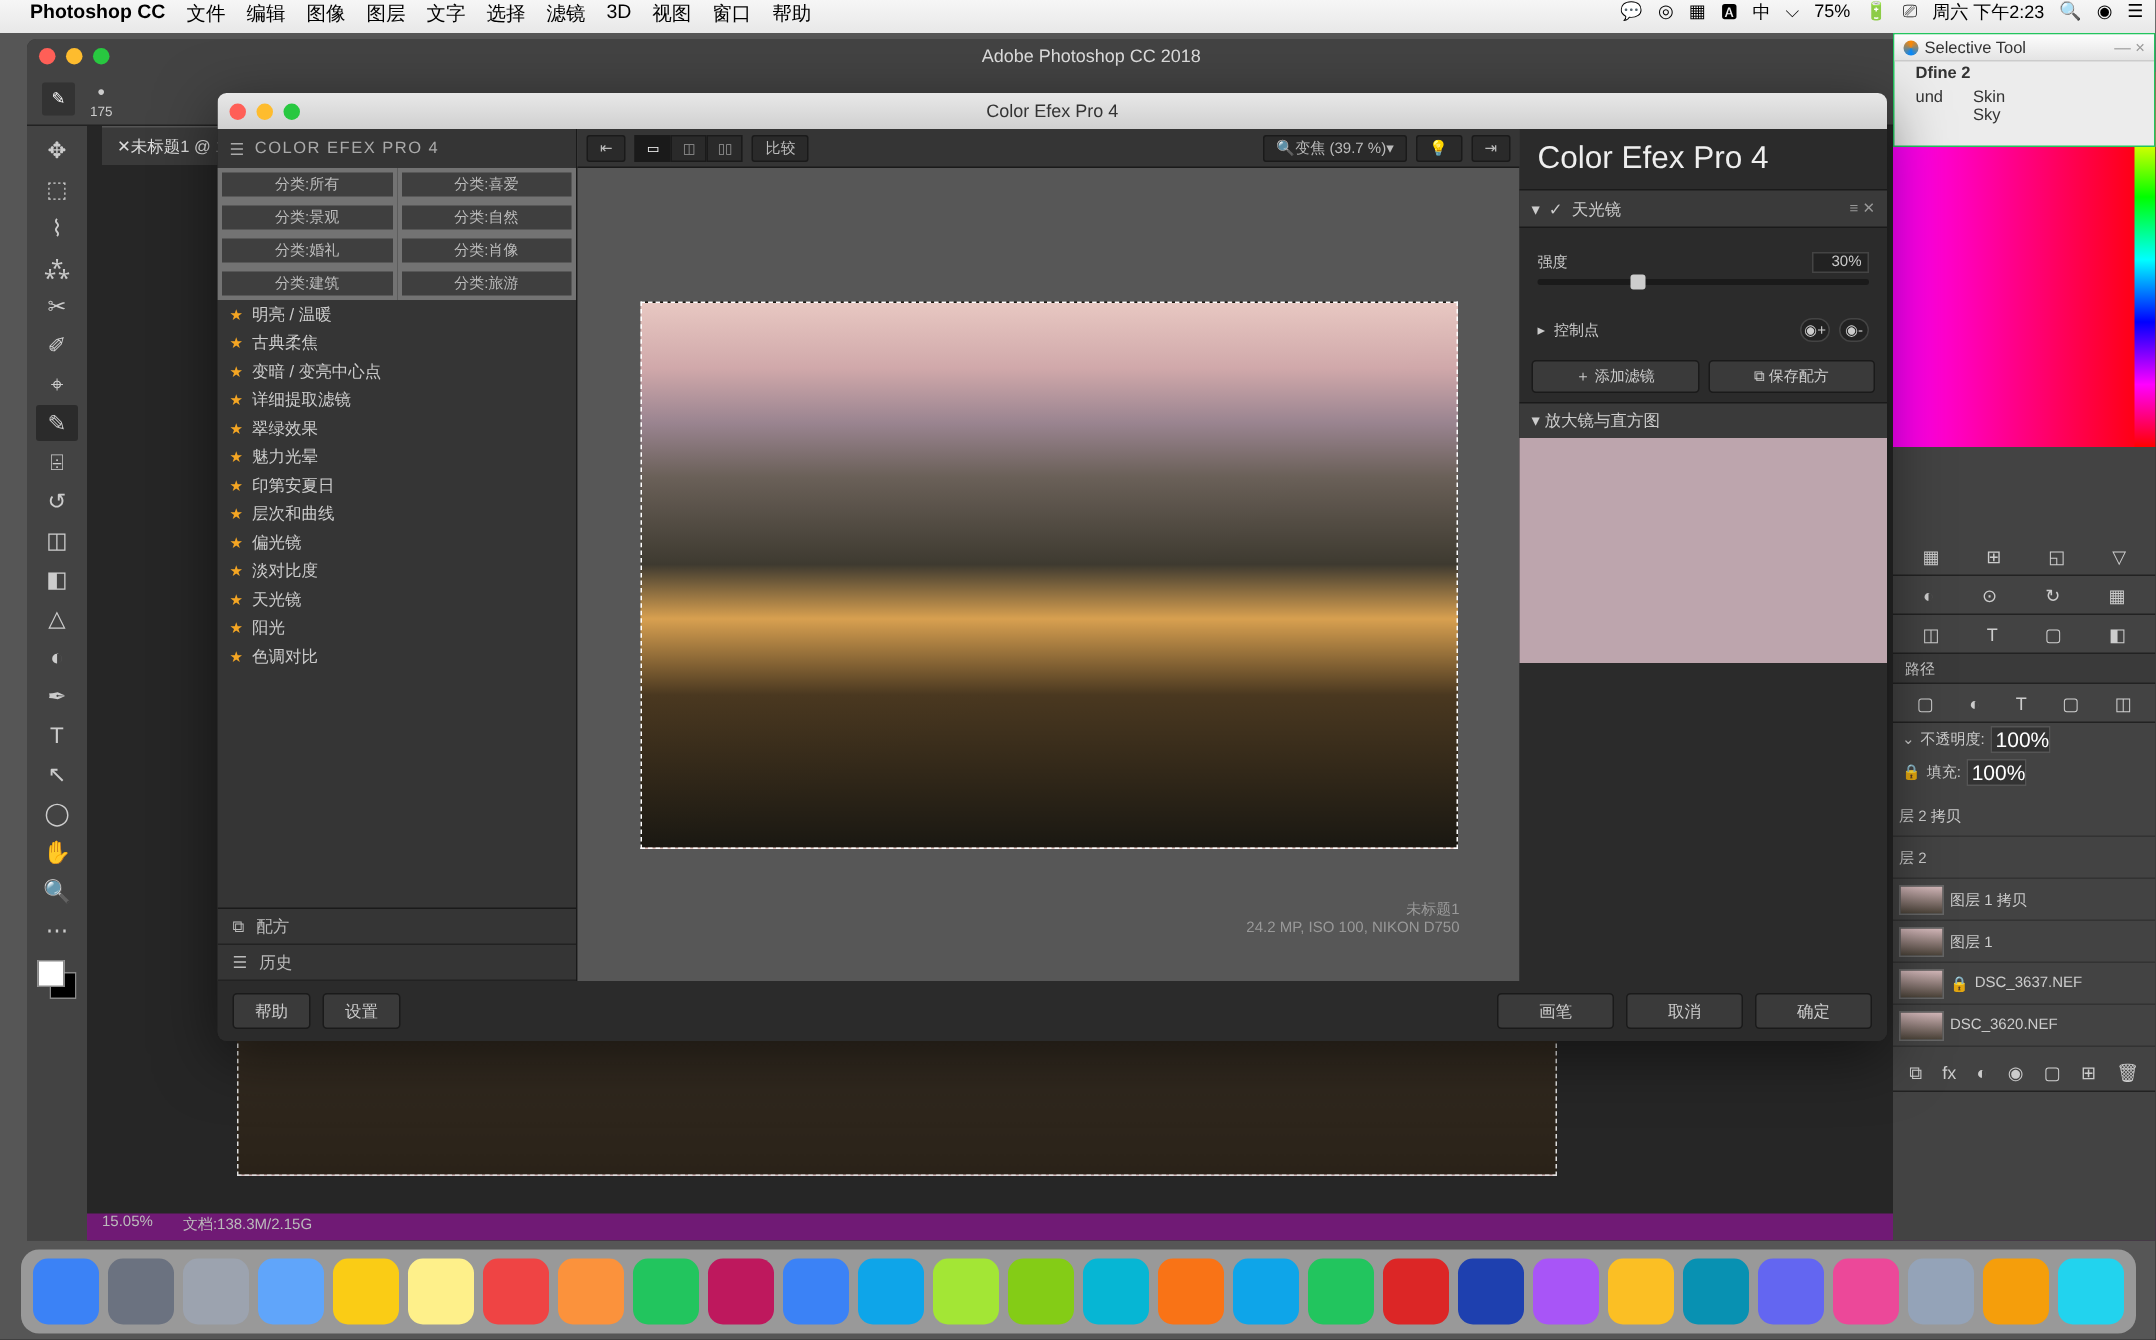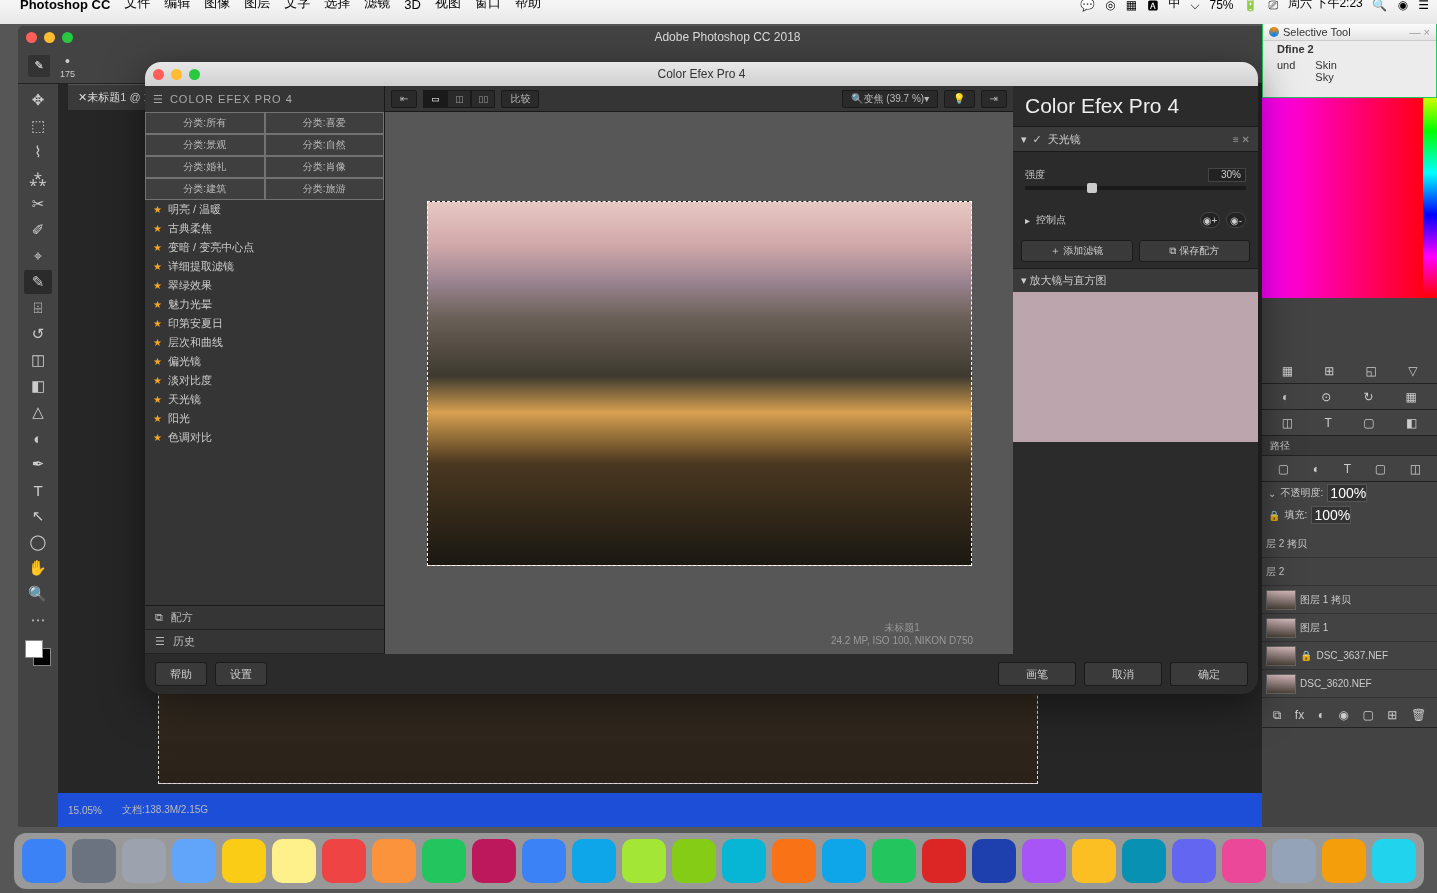--- a/index.html
+++ b/index.html
@@ -1,17 +1,17 @@
 <!DOCTYPE html>
 <html><head>
 <meta charset="utf-8">
 <style>
 *{margin:0;padding:0;box-sizing:border-box;font-family:-apple-system,"Helvetica Neue",Arial,sans-serif;user-select:none}
 body{width:1437px;height:893px;background:#565656;overflow:hidden;position:relative}
-.menubar{height:22px;background:linear-gradient(#f6f6f6,#e8e8e8);display:flex;align-items:flex-end;font-size:13px;color:#000;padding:12px 8px;position:relative;z-index:100}
+.menubar{height:22px;background:linear-gradient(#f6f6f6,#e8e8e8);display:flex;align-items:flex-start;font-size:13px;color:#000;padding:0 8px;position:relative;z-index:100}
 .menubar .apple{font-size:15px;margin-right:12px}
 .menubar .app{font-weight:600;margin-right:14px}
 .menubar .mi{margin-right:14px;cursor:default}
 .menubar .spacer{flex:1}
 .menubar .ri{margin-left:10px;font-size:12px}
 .ps-window{position:absolute;left:18px;top:26px;right:0;bottom:66px;background:#323232;border-radius:6px 6px 0 0;overflow:hidden}
 .ps-titlebar{height:22px;background:#434343;display:flex;align-items:center;justify-content:center;color:#ddd;font-size:12px;position:relative}
 .traffic{position:absolute;left:8px;display:flex;gap:7px}
 .tl{width:11px;height:11px;border-radius:50%}
 .tl.r{background:#ff5f57}.tl.y{background:#febc2e}.tl.g{background:#28c840}
@@ -20,59 +20,59 @@
 .ps-body{display:flex;height:calc(100% - 58px)}
 .ps-tools{width:40px;background:#434343;display:flex;flex-direction:column;align-items:center;padding-top:4px;gap:2px}
 .ps-tools .tool{width:28px;height:24px;display:flex;align-items:center;justify-content:center;color:#ccc;font-size:15px;border-radius:2px;cursor:pointer}
 .ps-tools .tool.active{background:#2b2b2b}
 .ps-tools .swatch{width:26px;height:26px;position:relative;margin-top:6px}
 .ps-tools .swatch .fg{width:18px;height:18px;background:#fff;border:1px solid #888;position:absolute;top:0;left:0}
 .ps-tools .swatch .bg{width:18px;height:18px;background:#000;border:1px solid #888;position:absolute;bottom:0;right:0}
 .ps-canvas{flex:1;background:#262626;position:relative}
 .ps-tab{position:absolute;top:0;left:10px;height:26px;background:#3a3a3a;color:#ddd;font-size:11px;padding:0 10px;display:flex;align-items:center;border-top:1px solid #555}
 .ps-img{position:absolute;left:100px;top:60px;width:880px;height:640px;background:linear-gradient(180deg,#d4b8ba 0%,#8a7a8a 30%,#4a4238 50%,#2a2218 100%);border:1px dashed #ddd}
-.ps-status{position:absolute;bottom:0;left:0;right:0;height:34px;background:#1d4ed8;color:#bbb;font-size:10px;display:flex;align-items:center;padding:0 10px;gap:20px}
+.ps-status{position:absolute;bottom:0;left:0;right:0;height:18px;background:#701a75;color:#bbb;font-size:10px;display:flex;padding:0 10px;gap:20px}
 .right-panels{position:absolute;right:0;top:48px;width:175px;bottom:66px;background:#434343;color:#ccc;font-size:10px;z-index:50}
 .right-panels .hdr{height:20px;background:#3a3a3a;padding:0 8px;display:flex;align-items:center;border-bottom:1px solid #222}
 .right-panels .color-pick{height:250px;background:linear-gradient(to right,#f0f,#f00);position:relative}
 .right-panels .hue{position:absolute;right:0;top:0;width:14px;height:100%;background:linear-gradient(180deg,#f00,#ff0,#0f0,#0ff,#00f,#f0f,#f00)}
 .right-panels .icons-row{height:26px;display:flex;align-items:center;justify-content:space-around;border-bottom:1px solid #222;padding:0 4px}
 .right-panels .icons-row span{font-size:12px}
 .right-panels .layers{padding:4px 0}
 .right-panels .layer{height:28px;display:flex;align-items:center;padding:0 4px;gap:4px;border-bottom:1px solid #333}
 .right-panels .layer .thumb{width:30px;height:20px;background:linear-gradient(#d4b8ba,#4a4238);border:1px solid #666}
 .right-panels .prop{display:flex;align-items:center;padding:2px 6px;gap:4px}
 .right-panels .prop input{width:40px;background:#333;border:1px solid #555;color:#fff;font-size:14px;text-align:right}
 .sel-tool{position:absolute;right:0;top:22px;width:175px;height:76px;background:#ececec;border:1px solid #22c55e;z-index:60;font-size:11px;color:#333}
 .sel-tool .st-title{height:18px;background:linear-gradient(#fdfdfd,#e4e4e4);padding:0 6px;display:flex;align-items:center;border-bottom:1px solid #ccc}
 .sel-tool .st-title:before{content:"";width:10px;height:10px;background:conic-gradient(#f80,#08f,#f80);border-radius:50%;margin-right:4px}
 .sel-tool .row{padding:2px 14px}
-.cefx{position:absolute;left:145px;top:62px;width:1113px;height:632px;background:#2b2b2b;border-radius:16px;box-shadow:0 10px 40px rgba(0,0,0,.5);z-index:200;display:flex;flex-direction:column;overflow:hidden}
+.cefx{position:absolute;left:145px;top:62px;width:1113px;height:632px;background:#2b2b2b;border-radius:6px;box-shadow:0 10px 40px rgba(0,0,0,.5);z-index:200;display:flex;flex-direction:column;overflow:hidden}
 .cefx-title{height:24px;background:linear-gradient(#e8e8e8,#d0d0d0);display:flex;align-items:center;justify-content:center;font-size:12px;color:#333;position:relative}
 .cefx-title .traffic{left:8px}
 .cefx-body{flex:1;display:flex;background:#2b2b2b}
 .cefx-left{width:240px;background:#353535;display:flex;flex-direction:column;border-right:1px solid #1a1a1a}
 .cefx-left .hdr{height:26px;display:flex;align-items:center;padding:0 8px;color:#aaa;font-size:11px;letter-spacing:1px;gap:6px}
 .cefx-cats{display:grid;grid-template-columns:1fr 1fr}
-.cefx-cats .cat{height:22px;border:1px solid #737373;background:#3f3f3f;color:#bbb;font-size:10px;display:flex;align-items:center;justify-content:center;cursor:pointer}
+.cefx-cats .cat{height:22px;border:3px solid #737373;background:#3f3f3f;color:#bbb;font-size:10px;display:flex;align-items:center;justify-content:center;cursor:pointer}
 .cefx-filters{flex:1;overflow:auto}
 .cefx-filters .flt{height:19px;display:flex;align-items:center;padding:0 8px;color:#ccc;font-size:11px;gap:6px;cursor:pointer}
 .cefx-filters .flt .star{color:#f5a623;font-size:10px}
 .cefx-bottom{border-top:1px solid #1a1a1a}
 .cefx-bottom .btab{height:24px;display:flex;align-items:center;padding:0 10px;color:#bbb;font-size:11px;gap:8px;border-bottom:1px solid #222}
 .cefx-main{flex:1;background:#575757;display:flex;flex-direction:column}
 .cefx-toolbar{height:26px;background:#353535;display:flex;align-items:center;padding:0 6px;gap:6px;border-bottom:1px solid #1a1a1a}
 .cefx-toolbar .tb-btn{height:18px;background:#2a2a2a;border:1px solid #1a1a1a;color:#bbb;font-size:10px;padding:0 8px;display:flex;align-items:center;border-radius:2px;cursor:pointer}
 .cefx-toolbar .tb-seg{display:flex}
 .cefx-toolbar .tb-seg .seg{width:24px;height:18px;background:#2a2a2a;border:1px solid #1a1a1a;display:flex;align-items:center;justify-content:center;color:#999;font-size:9px}
 .cefx-toolbar .tb-seg .seg.active{background:#1a1a1a;color:#fff}
 .cefx-toolbar .sp{flex:1}
 .cefx-preview{flex:1;display:flex;align-items:center;justify-content:center;position:relative}
 .cefx-img{width:545px;height:365px;background:linear-gradient(180deg,#e8c8c2 0%,#d0a8aa 12%,#9a8490 22%,#6a6058 32%,#3e3a30 48%,#d8a050 58%,#4a3820 72%,#1a1812 100%);border:1px dashed #fff;position:relative}
-.cefx-meta{position:absolute;bottom:8px;right:40px;color:#999;font-size:10px;text-align:center}
+.cefx-meta{position:absolute;bottom:30px;right:40px;color:#999;font-size:10px;text-align:right}
 .cefx-right{width:245px;background:#2b2b2b;color:#ccc;display:flex;flex-direction:column}
 .cefx-right .brand{height:26px;display:flex;align-items:center;justify-content:flex-end;padding:0 8px;font-size:9px;color:#888}
 .cefx-right .brand .logo{width:14px;height:10px;background:#f5a623;margin-right:4px}
 .cefx-right .title{font-size:21px;color:#eee;padding:8px 12px;font-weight:300}
 .cefx-right .sec-hdr{height:26px;background:#3a3a3a;display:flex;align-items:center;padding:0 8px;font-size:11px;gap:6px;border-top:1px solid #1a1a1a;border-bottom:1px solid #1a1a1a}
 .cefx-right .sec-hdr .x{margin-left:auto;font-size:10px;color:#999}
 .cefx-right .param{padding:16px 12px;font-size:10px}
 .cefx-right .param .row{display:flex;justify-content:space-between;margin-bottom:4px}
 .cefx-right .param .val{background:#222;border:1px solid #444;padding:0 4px;width:38px;text-align:right}
 .cefx-right .param .slider{height:4px;background:#1a1a1a;border-radius:2px;position:relative;margin-top:4px}

